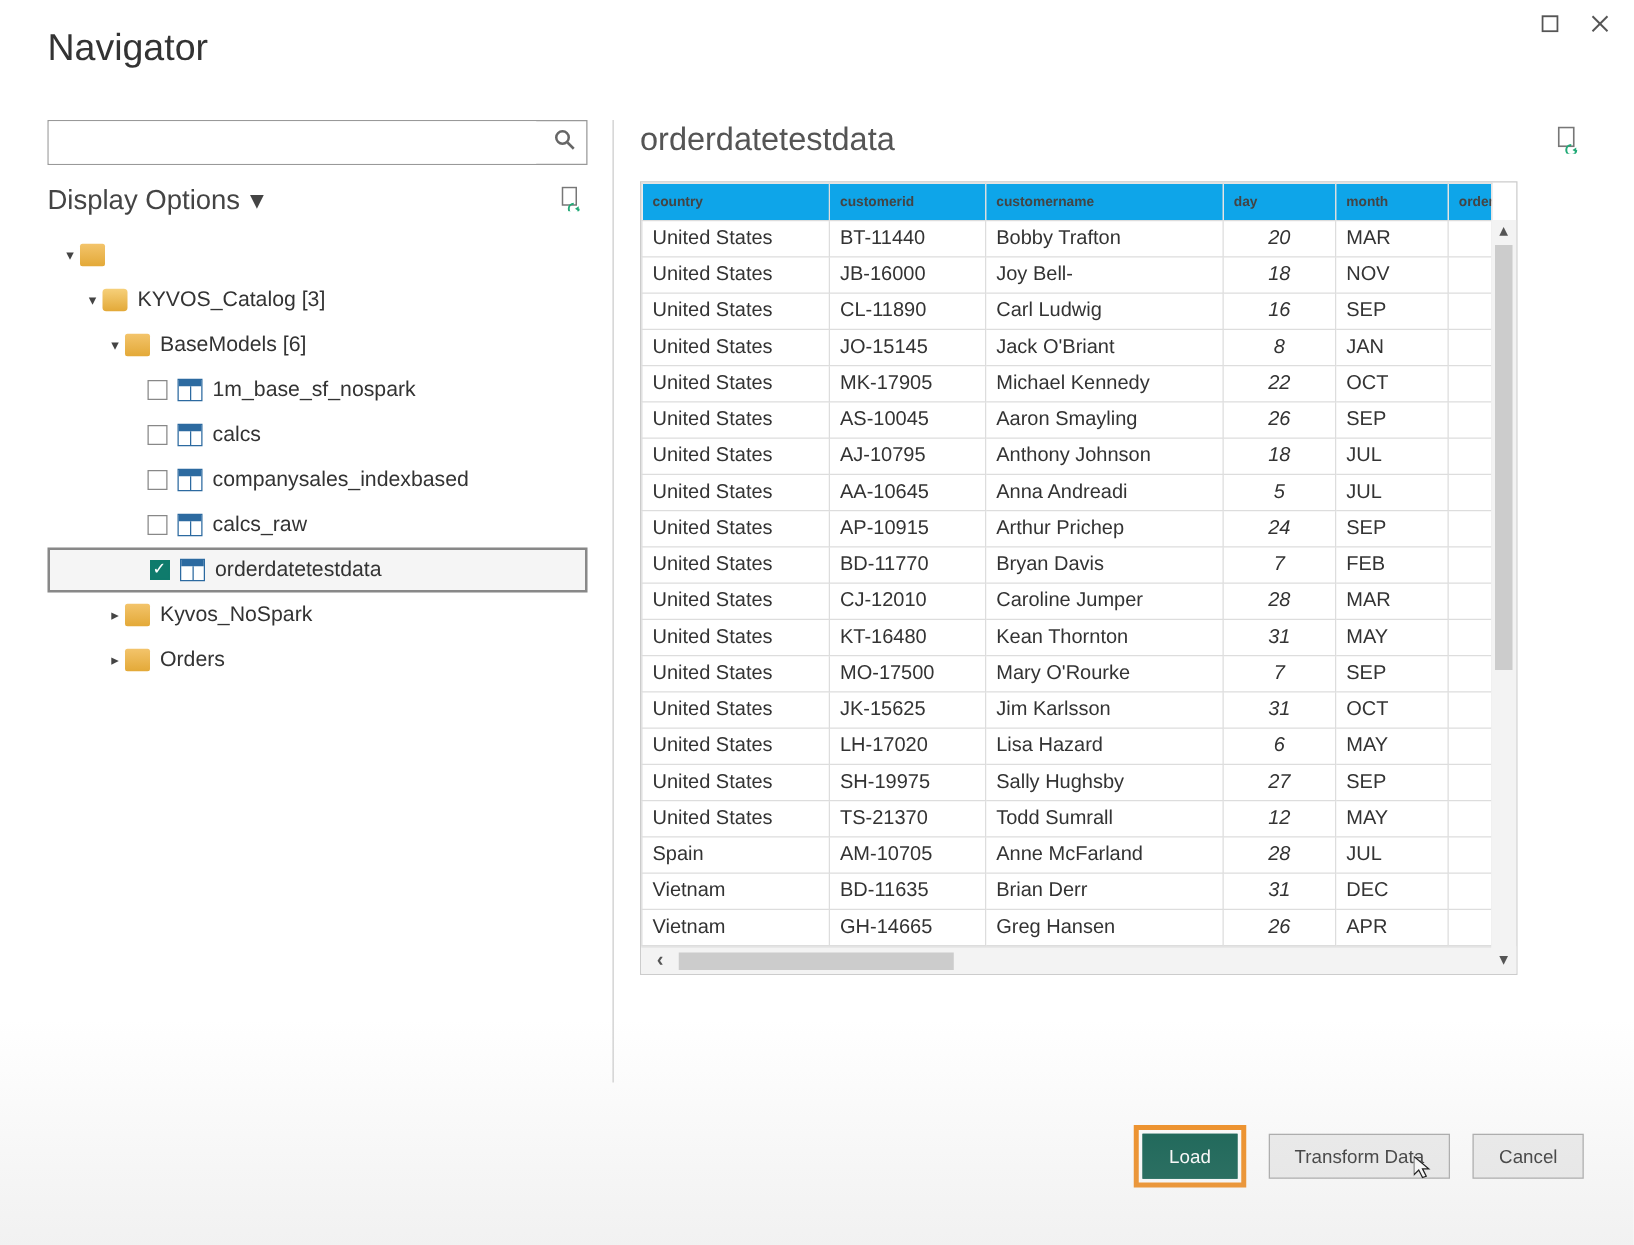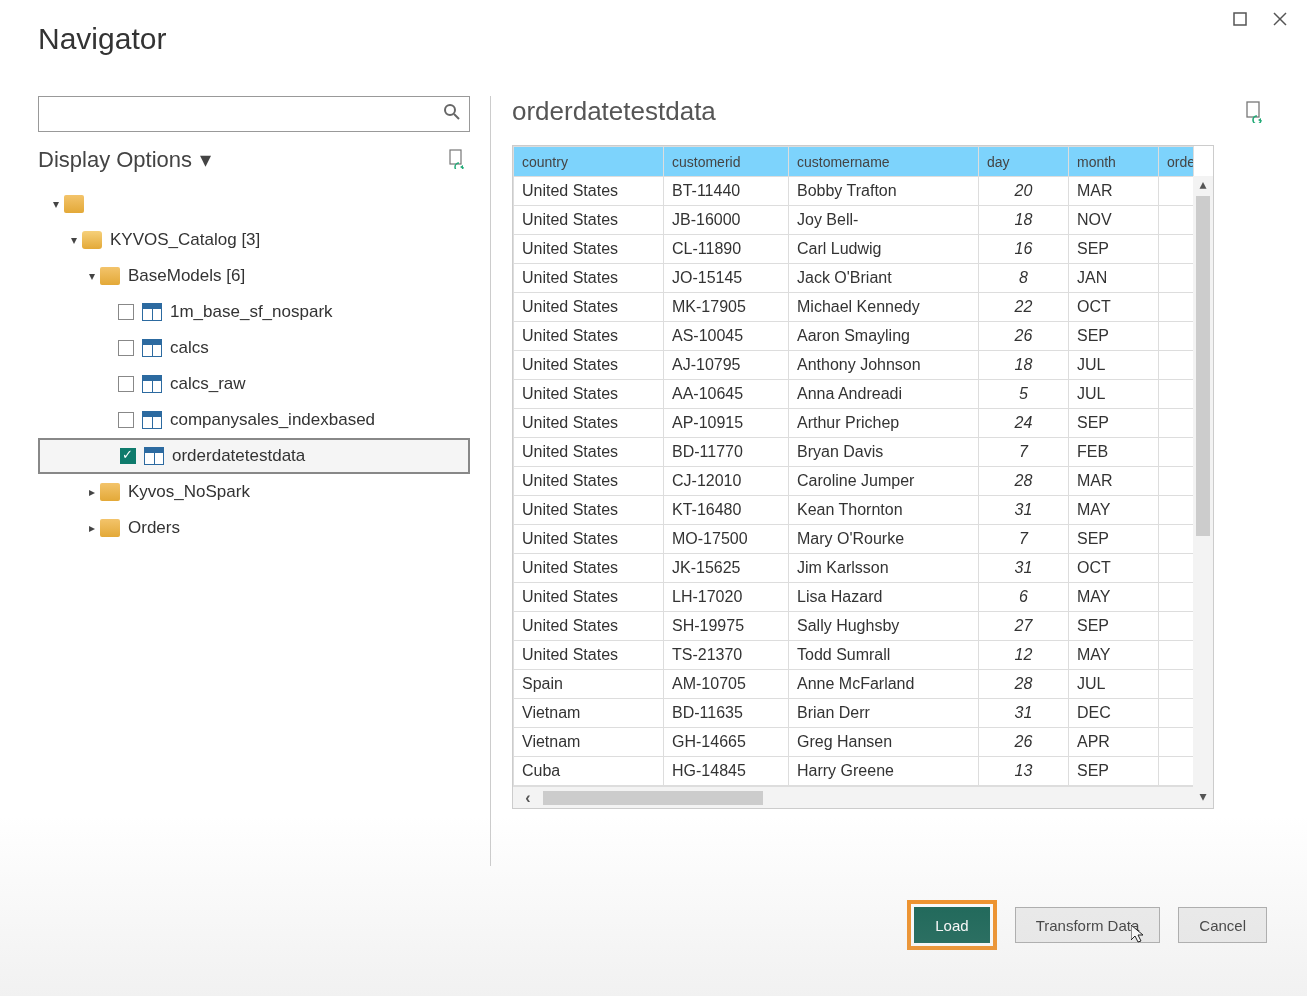--- a/index.html
+++ b/index.html
@@ -203,23 +203,23 @@
     table-layout: fixed;
   }
   th, td {
     border: 1px solid #ddd;
     padding: 5px 8px;
     text-align: left;
     overflow: hidden;
     white-space: nowrap;
   }
   th {
-    background: #7dd3fc;
-    font-weight: 400;
-    font-size: 14px;
+    background: #0ea5e9;
+    font-weight: 700;
+    font-size: 11px;
     color: #444;
     height: 30px;
   }
   td.num { text-align: center; font-style: italic; }
   .col-country { width: 150px; }
   .col-custid { width: 125px; }
   .col-custname { width: 190px; }
   .col-day { width: 90px; }
   .col-month { width: 90px; }
   .col-order { width: 35px; }
@@ -387,27 +387,27 @@
         <div class="tree-item indent-3">
           <span class="caret"></span>
           <span class="chk"></span>
           <span class="ficon table-icon"></span>
           <span>calcs</span>
         </div>
         <div class="tree-item indent-3">
           <span class="caret"></span>
           <span class="chk"></span>
           <span class="ficon table-icon"></span>
-          <span>calcs_raw</span>
+          <span>companysales_indexbased</span>
         </div>
         <div class="tree-item indent-3">
           <span class="caret"></span>
           <span class="chk"></span>
           <span class="ficon table-icon"></span>
-          <span>companysales_indexbased</span>
+          <span>calcs_raw</span>
         </div>
         <div class="tree-item indent-3 selected">
           <span class="caret"></span>
           <span class="chk checked"></span>
           <span class="ficon table-icon"></span>
           <span>orderdatetestdata</span>
         </div>
       </div>
     <div id="others-container">
         <div class="tree-item indent-2">
@@ -604,28 +604,20 @@
             <td></td>
           </tr>
           <tr>
             <td>Vietnam</td>
             <td>GH-14665</td>
             <td>Greg Hansen</td>
             <td class="num">26</td>
             <td>APR</td>
             <td></td>
           </tr>
-          <tr>
-            <td>Cuba</td>
-            <td>HG-14845</td>
-            <td>Harry Greene</td>
-            <td class="num">13</td>
-            <td>SEP</td>
-            <td></td>
-          </tr>
         </tbody>
     </table>
     <div class="vscroll">
       <div class="arrow">▴</div>
       <div class="thumb"></div>
       <div class="spacer"></div>
       <div class="arrow">▾</div>
     </div>
     <div class="hscroll">
       <div class="arrow">‹</div>

